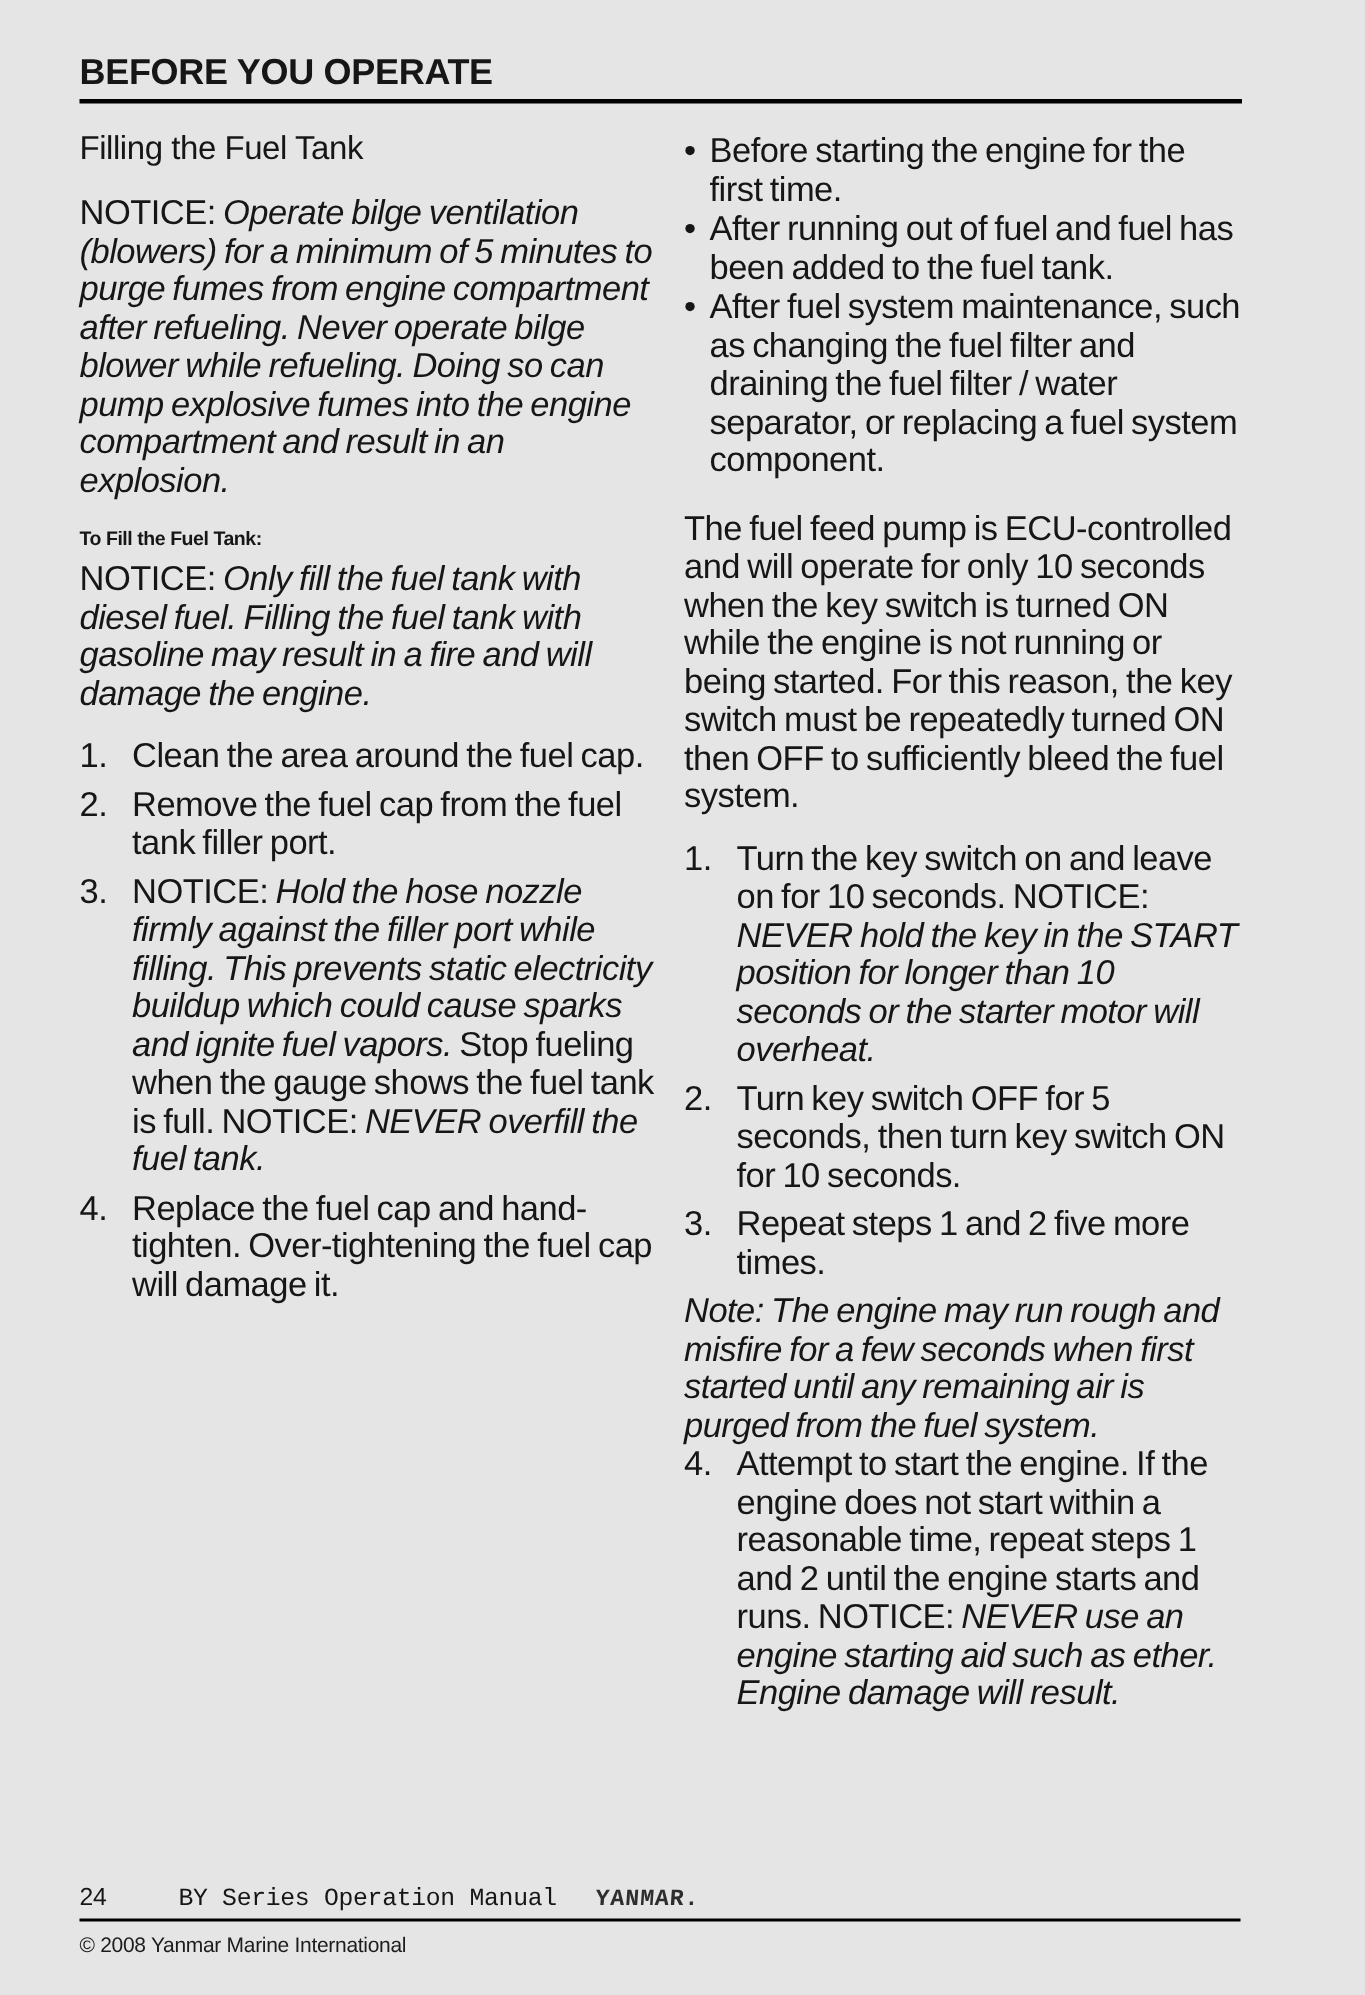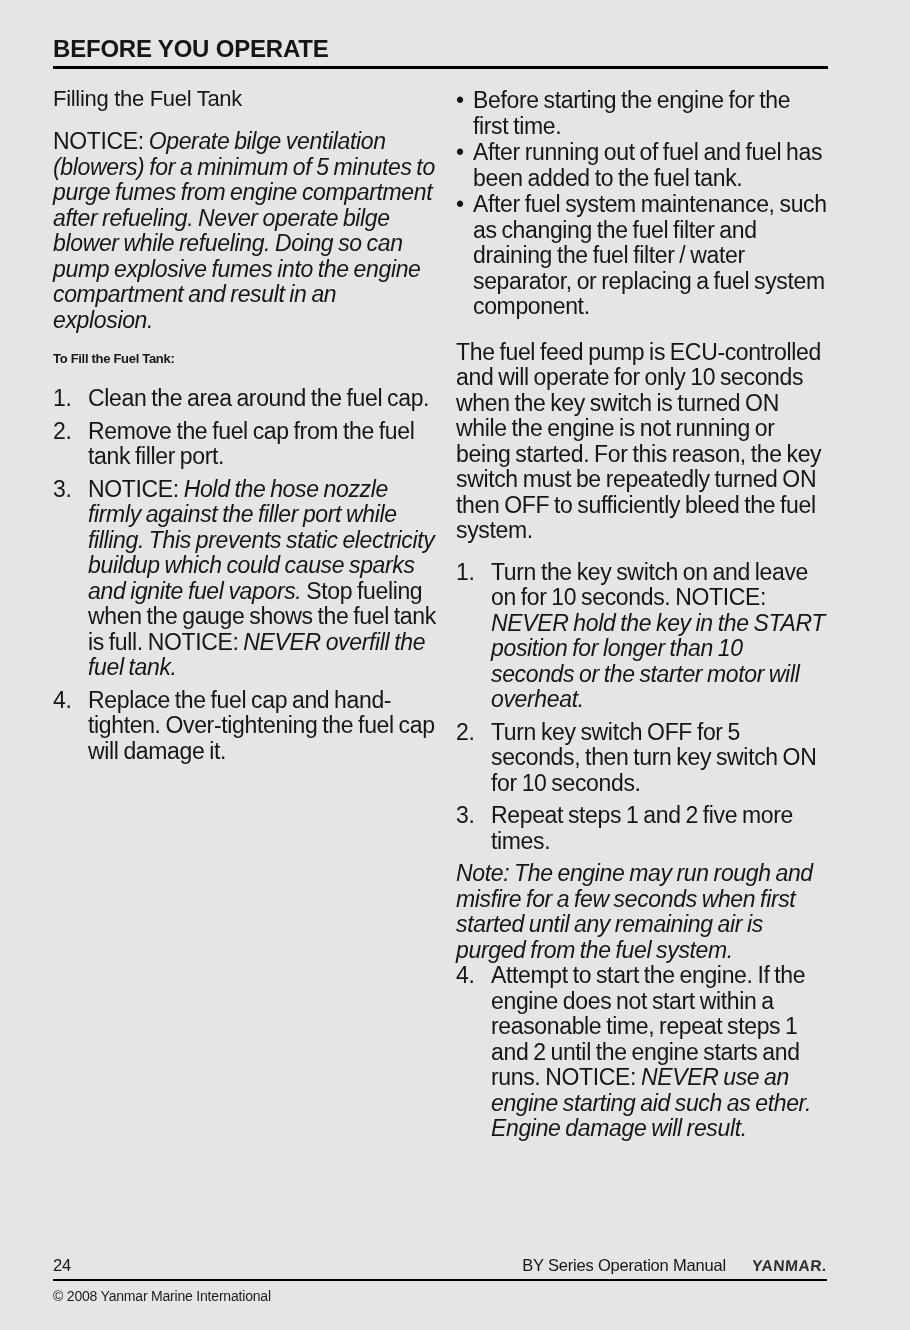--- a/index.html
+++ b/index.html
@@ -41,24 +41,24 @@
   .step-text { flex:1; min-width:0; }
   .bullets { margin-top:1px; }
   .bullet-row { display:flex; margin-bottom:1px; }
   .bullet-glyph { flex:0 0 17px; }
   .bullet-text { flex:1; min-width:0; }
   .note { margin:1px 0 15px 0; }
   .footer {
     position:absolute; left:53px; right:83px; bottom:26px;
   }
   .footer-row {
-    display:flex; justify-content:space-between; align-items:baseline;
+    display:flex; align-items:baseline;
     font-size:16.5px; letter-spacing:-0.2px;gap:48px;
   }
-  .footer-right { display:flex; align-items:baseline; }
+  .footer-right { display:flex; align-items:baseline;font-family:Liberation Mono, monospace; }
   .brand {
     font-weight:800; font-size:15.5px; letter-spacing:0.6px;
     color:#2e2e2e; margin-left:26px;
     transform:skewX(-4deg);
   }
   .footer-rule { height:2px; background:#000; margin-top:4px; }
   .copyright {
     text-align:left; font-size:14px; letter-spacing:-0.2px;
     margin-top:7px; color:#1c1c1c;
   }
@@ -71,20 +71,21 @@
   <div class="h1">BEFORE YOU OPERATE</div>
   <div class="header-rule"></div>
 
   <div class="columns">
 
     <section class="col-left">
       <div class="h2">Filling the Fuel Tank</div>
       <p class="body"><span>NOTICE: </span><span class="it">Operate bilge ventilation (blowers) for a minimum of 5 minutes to purge fumes from engine compartment after refueling. Never operate bilge blower while refueling. Doing so can pump explosive fumes into the engine compartment and result in an explosion.</span></p>
 
       <div class="h3">To Fill the Fuel Tank:</div>
+      <p class="body"><span>NOTICE: </span><span class="it">Only fill the fuel tank with diesel fuel. Filling the fuel tank with gasoline may result in a fire and will damage the engine.</span></p>
 
       <div class="steps body">
           <div class="step-row">
             <span class="step-num">1.</span>
             <span class="step-text"><span>Clean the area around the fuel cap.</span></span>
           </div>
           <div class="step-row">
             <span class="step-num">2.</span>
             <span class="step-text"><span>Remove the fuel cap from the fuel tank filler port.</span></span>
           </div>

